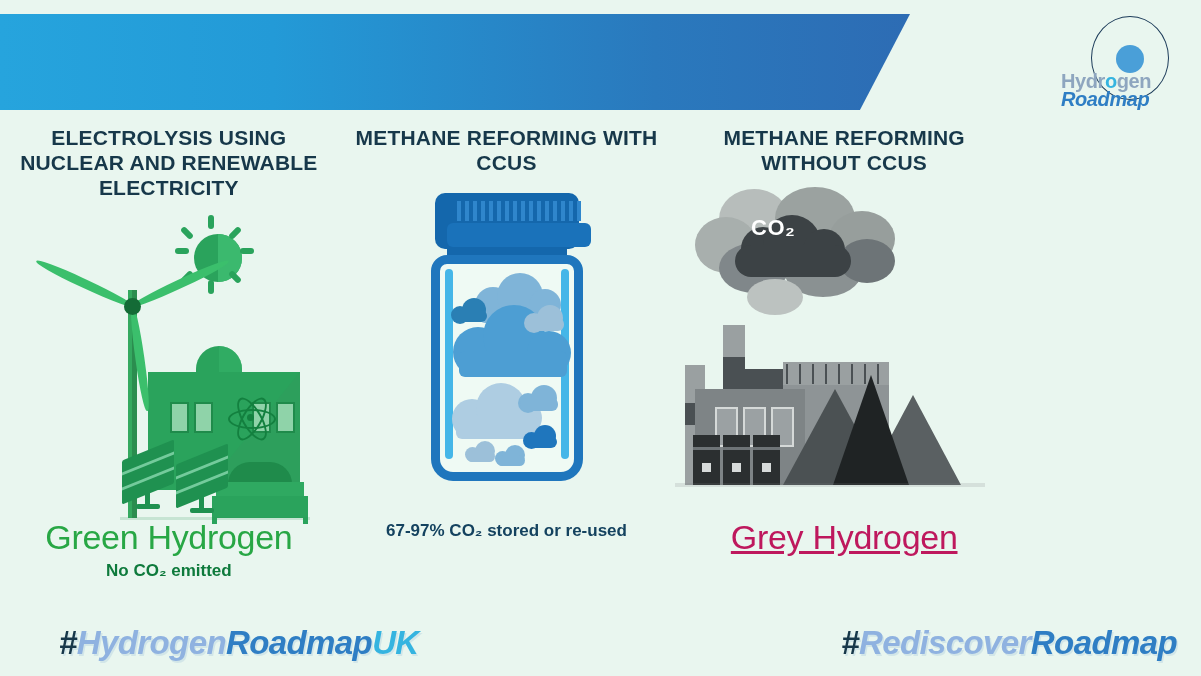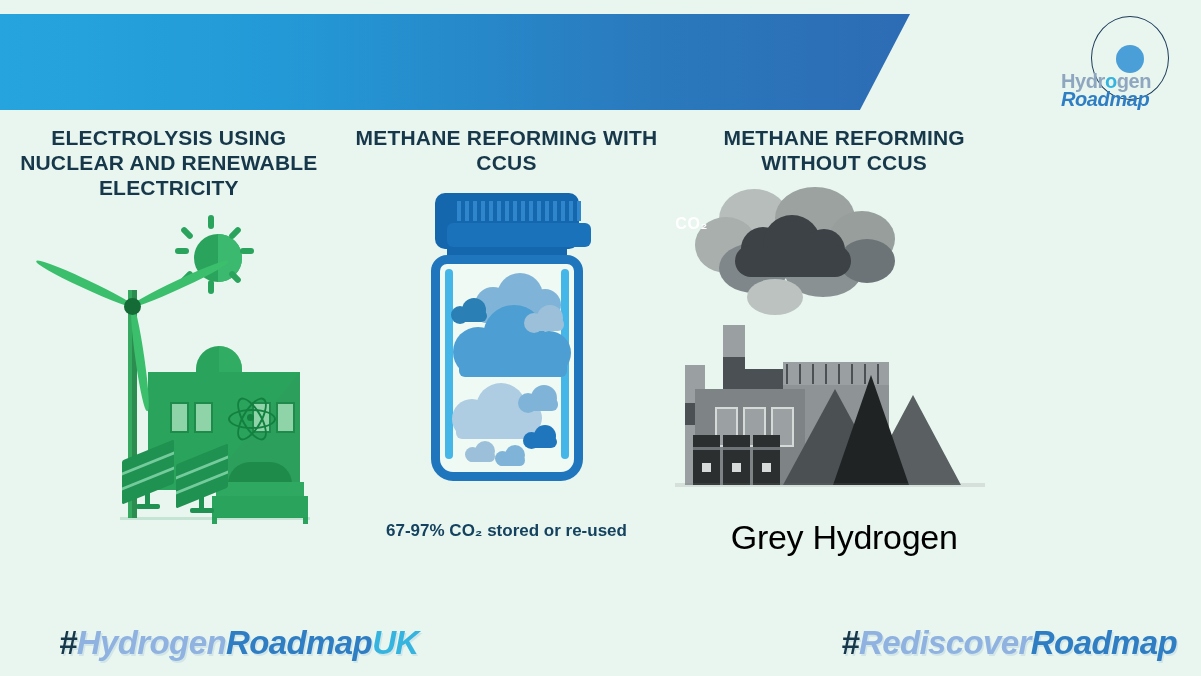--- a/index.html
+++ b/index.html
@@ -54,21 +54,21 @@
     padding:0 10px;
   }
   .art{position:relative;height:300px;margin-top:12px;}
   .col-foot{position:absolute;left:0;right:0;top:392px;text-align:center;}
   .h-name{font-size:34px;font-weight:normal;line-height:40px;letter-spacing:-0.3px;}
   .h-sub{font-size:17px;font-weight:bold;margin-top:4px;color:#15384d;}
   .green .h-name{color:#28a745;}
   .green .h-sub{color:#0e7a3c;}
   .blue .h-name{color:#38bfe8;}
   .blue .h-sub{color:#14425f;}
-  .grey .h-name{color:#000000;}
+  .grey .h-name{color:#be185d;text-decoration:underline;}
   .grey .h-sub{color:#2b2f30;}
 
   
   .foot{position:absolute;left:0;bottom:14px;width:1201px;height:50px;}
   .tag{
     position:absolute;bottom:0;font-size:33px;font-weight:bold;font-style:italic;
     letter-spacing:-0.6px;white-space:nowrap;
     text-shadow:1.5px 1.5px 0 rgba(150,190,215,.28);
   }
   .tag-left{left:22px;margin-left:37px;}
@@ -128,22 +128,22 @@
   .cl{position:absolute;}
   .cl span{position:absolute;border-radius:50%;}
   .cl i{position:absolute;border-radius:6px;display:block;}
 
   
   .smoke{position:absolute;left:14px;top:0px;width:230px;height:130px;}
   .smoke .p{position:absolute;border-radius:50%;}
   .co2cloud{position:absolute;left:58px;top:28px;width:120px;height:62px;}
   .co2cloud .lobe{position:absolute;background:#3c4245;border-radius:50%;}
   .co2cloud .base{position:absolute;left:2px;top:30px;width:116px;height:32px;background:#3c4245;border-radius:18px;}
-  .co2text{position:absolute;left:0;top:28px;width:120px;text-align:left;
-    color:#ffffff;font-size:16px;font-weight:bold;z-index:5;letter-spacing:0.5px;}
+  .co2text{position:absolute;left:0;top:28px;width:120px;text-align:right;
+    color:#ffffff;font-size:22px;font-weight:bold;z-index:5;letter-spacing:0.5px;}
   .fact{position:absolute;left:0;top:120px;width:330px;height:180px;}
   .stack{position:absolute;background:#9aa0a1;}
   .stack .band{position:absolute;left:0;width:100%;background:#4a5053;}
   .fbody{position:absolute;background:#7e8486;}
   .fbody2{position:absolute;background:#8e9496;}
   .roofrail{position:absolute;background:#9aa0a1;}
   .roofrail .bars{position:absolute;inset:2px 3px;
     background:repeating-linear-gradient(90deg,#4a5053 0 2px,transparent 2px 13px);}
   .fwin{position:absolute;width:19px;height:36px;background:#9ba1a3;border:2px solid #d5d9d8;}
   .barrel{position:absolute;width:27px;height:50px;background:#2b2f30;}
@@ -219,20 +219,24 @@
             <div class="stem"></div>
             <div class="foot"></div>
         </div>
         <div class="panel" style="left:176px;top:242px;">
           <div class="glass"></div>
             <div class="stem"></div>
             <div class="foot"></div>
         </div>
         <div class="ground-g"></div>
       </div>
+      <div class="col-foot">
+        <div class="h-name">Green Hydrogen</div>
+        <div class="h-sub">No CO₂ emitted</div>
+      </div>
     </div>
 
     <div class="col blue">
       <div class="col-head">METHANE REFORMING WITH CCUS</div>
       <div class="art">
         <div class="jar">
           <div class="lid">
             <div class="lid-ribs"></div>
             <div class="lid-band"></div>
           </div>

